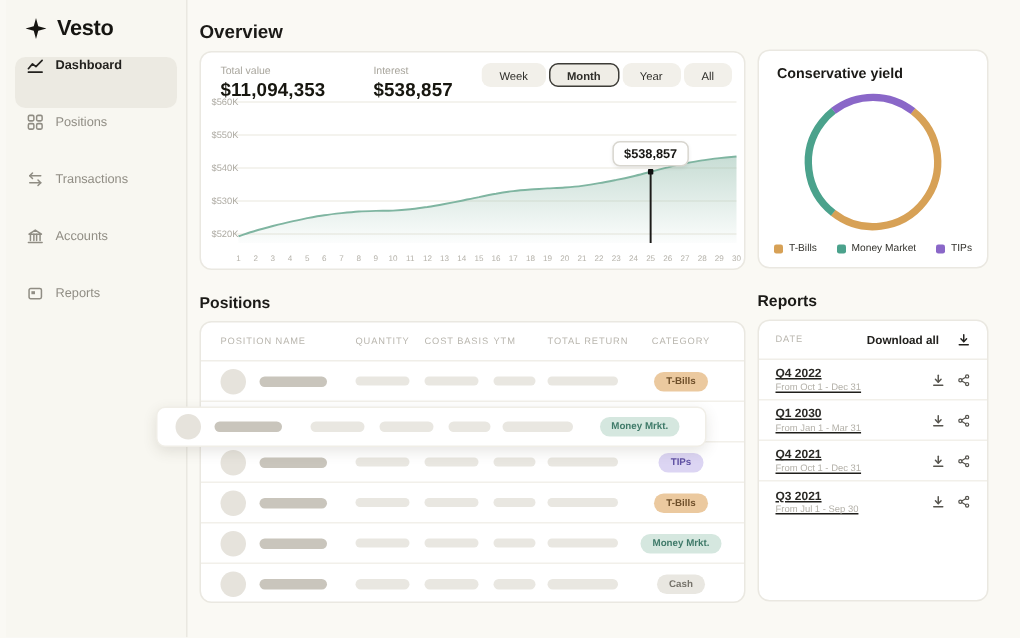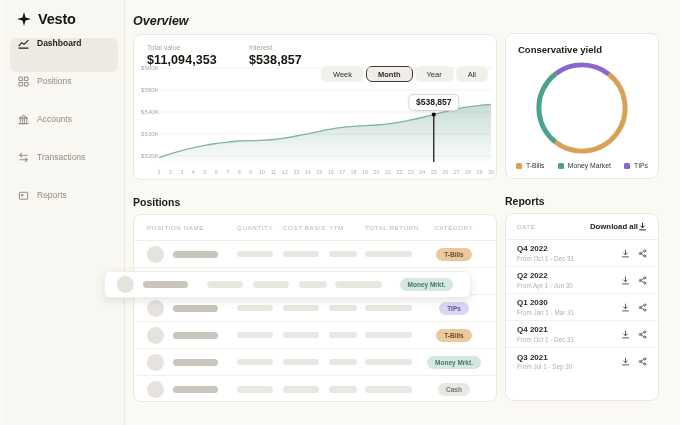--- a/index.html
+++ b/index.html
@@ -19,30 +19,30 @@
   .side-footer { position:absolute; left:0; right:0; bottom:0; border-top:1px solid #EAE8E1; display:flex; align-items:center; gap:8px; padding:9px 13px; cursor:pointer; }
   .side-footer .uicon { color:#8A877F; }
   .side-footer-label { font-size:8px; color:#55534C; }
 
   
   .main { position:absolute; left:121px; top:0; right:0; bottom:0; }
   .col-left { position:absolute; left:12px; top:0; width:364px; }
   .col-right { position:absolute; left:384px; top:0; width:154px; }
   .section-title { font-size:12.5px; font-weight:bold; color:#1B1A17; }
   .section-title.sm { font-size:10.5px; }
-  .mt14 { margin-top:14px;font-style:italic; } .mt16 { margin-top:16px; }
+  .mt14 { margin-top:14px; } .mt16 { margin-top:16px; }
   .card { background:#FFFFFF; border:1px solid #EAE8E1; border-radius:8px; margin-top:6px; position:relative; }
 
   
   .overview-card { height:146px; }
   .stats { display:flex; gap:32px; padding:9px 0 0 13px; }
   .stat-label { font-size:7px; color:#A9A69D; }
   .stat-value { font-size:12.5px; font-weight:bold; color:#17160F; margin-top:2px; letter-spacing:0.1px; }
   .range-group { position:absolute; top:7px; right:8px; display:flex; gap:2px; }
-  .range-btn { font-family:inherit; font-size:7.5px; color:#2E2D29; background:#F2F0EA; border:1.5px solid transparent; border-radius:6px; height:16px; padding:0 11px; cursor:pointer;margin-top:24px; }
+  .range-btn { font-family:inherit; font-size:7.5px; color:#2E2D29; background:#F2F0EA; border:1.5px solid transparent; border-radius:6px; height:16px; padding:0 11px; cursor:pointer; }
   .range-btn.selected { background:#EFEDE6; border-color:#3D3C37; font-weight:bold; }
   #area-svg { position:absolute; left:0; top:0; pointer-events:none; }
   .chart-hover { position:absolute; left:22px; top:30px; right:5px; bottom:8px; cursor:crosshair; }
   .chart-tooltip { position:absolute; background:#fff; border:1px solid #D8D6CF; border-radius:5px; padding:2.5px 7px; font-size:8.5px; font-weight:bold; color:#171613; box-shadow:0 1px 3px rgba(0,0,0,0.07); white-space:nowrap; transform:translate(-50%,-100%); z-index:3; }
 
   
   .yield-card { height:146px; }
   .yield-title { padding:10px 12px 0 12px; font-size:9.5px; font-weight:bold; color:#1B1A17; }
   #donut-svg { display:block; margin:4px auto 0 auto; }
   .legend { position:absolute; left:10px; right:10px; bottom:9px; display:flex; justify-content:space-between; }
@@ -68,22 +68,22 @@
   .badge.tan { background:#EBC99F; color:#6E4F2A; }
   .badge.teal { background:#D5E7DF; color:#3F7A69; }
   .badge.purple { background:#DCD5F3; color:#6152A5; }
   .badge.gray { background:#E9E7E1; color:#76736B; }
   .floating-row { position:absolute; left:-30px; top:56px; width:367px; height:27px; background:#fff; border:1px solid #F0EEE7; border-radius:6px; box-shadow:0 3px 9px rgba(70,62,45,0.13); z-index:5; cursor:grabbing; display:grid; grid-template-columns:26px 64px 46px 46px 36px 60px 1fr; align-items:center; padding:0 12px; }
 
   
   .reports-card { height:188px; }
   .rep-head { display:flex; justify-content:space-between; align-items:center; height:26px; padding:0 11px; border-bottom:1px solid #F0EEE8; }
   .rep-date-h { font-size:6.2px; letter-spacing:0.6px; color:#B9B6AE; text-transform:uppercase; }
-  .download-all { display:flex; align-items:center; gap:0; font-size:7.8px; font-weight:bold; color:#22211E; cursor:pointer; }
-  .rep-row { display:flex; justify-content:space-between; align-items:center; height:27px; padding:0 11px; border-bottom:1px solid #F2F0EA; cursor:pointer; }
+  .download-all { display:flex; align-items:center; gap:12px; font-size:7.8px; font-weight:bold; color:#22211E; cursor:pointer; }
+  .rep-row { display:flex; justify-content:space-between; align-items:center; height:27px; padding:0 11px; border-bottom:1px solid #F2F0EA; cursor:pointer;text-decoration:underline; }
   .rep-rows .rep-row:last-child { border-bottom:none; }
   .rep-q { font-size:8px; font-weight:bold; color:#2A2925; }
   .rep-range { font-size:6.3px; color:#B3B0A8; margin-top:1.5px; }
   .rep-icons { display:flex; gap:8px; color:#56544E; }
   .rep-icons svg { cursor:pointer; }
 </style>
 </head>
 <body>
 
 <div class="app">
@@ -107,34 +107,34 @@
         <svg width="11" height="11" viewBox="0 0 12 12" fill="none" stroke="currentColor" stroke-width="1.1">
             <rect x="1" y="1" width="4" height="4" rx="1"></rect>
             <rect x="7" y="1" width="4" height="4" rx="1"></rect>
             <rect x="1" y="7" width="4" height="4" rx="1"></rect>
             <rect x="7" y="7" width="4" height="4" rx="1"></rect>
           </svg>
         <span>Positions</span>
       </div>
       <div class="nav-item">
         <svg width="11" height="11" viewBox="0 0 12 12" fill="none" stroke="currentColor" stroke-width="1.1" stroke-linecap="round" stroke-linejoin="round">
-            <path d="M1.5 4.5 L6 1.5 L10.5 4.5 Z"></path>
-            <path d="M2.5 4.5 V9 M5 4.5 V9 M7 4.5 V9 M9.5 4.5 V9"></path>
-            <path d="M1 10.5 H11"></path>
-          </svg>
-        <span>Accounts</span>
-      </div>
-      <div class="nav-item">
-        <svg width="11" height="11" viewBox="0 0 12 12" fill="none" stroke="currentColor" stroke-width="1.1" stroke-linecap="round" stroke-linejoin="round">
             <path d="M10 3.5 H2"></path>
             <path d="M4 1.5 L2 3.5 L4 5.5"></path>
             <path d="M2 8.5 H10"></path>
             <path d="M8 6.5 L10 8.5 L8 10.5"></path>
           </svg>
         <span>Transactions</span>
+      </div>
+      <div class="nav-item">
+        <svg width="11" height="11" viewBox="0 0 12 12" fill="none" stroke="currentColor" stroke-width="1.1" stroke-linecap="round" stroke-linejoin="round">
+            <path d="M1.5 4.5 L6 1.5 L10.5 4.5 Z"></path>
+            <path d="M2.5 4.5 V9 M5 4.5 V9 M7 4.5 V9 M9.5 4.5 V9"></path>
+            <path d="M1 10.5 H11"></path>
+          </svg>
+        <span>Accounts</span>
       </div>
       <div class="nav-item">
         <svg width="11" height="11" viewBox="0 0 12 12" fill="none" stroke="currentColor" stroke-width="1.1" stroke-linejoin="round">
             <rect x="1.5" y="2.5" width="9" height="7.5" rx="1.2"></rect>
             <rect x="3.2" y="4.5" width="2.6" height="2.2" fill="currentColor" stroke="none"></rect>
           </svg>
         <span>Reports</span>
       </div>
     </nav>
   </aside>
@@ -436,96 +436,76 @@
                   <circle cx="9" cy="2.6" r="1.4"></circle>
                   <circle cx="3" cy="6" r="1.4"></circle>
                   <circle cx="9" cy="9.4" r="1.4"></circle>
                   <path d="M4.3 5.3 L7.7 3.3"></path>
                   <path d="M4.3 6.7 L7.7 8.7"></path>
                 </svg>
               </span>
             </div>
             <div class="rep-row">
               <span>
-                <div class="rep-q">Q2 2022</div>
-                <div class="rep-range">From Apr 1 - Jun 30</div>
+                <div class="rep-q">Q1 2030</div>
+                <div class="rep-range">From Jan 1 - Mar 31</div>
               </span>
               <span class="rep-icons">
                 <svg width="9" height="9" viewBox="0 0 12 12" fill="none" stroke="currentColor" stroke-width="1.3" stroke-linecap="round" stroke-linejoin="round">
                   <path d="M6 1.5 V7.5"></path>
                   <path d="M3.5 5.2 L6 7.8 L8.5 5.2"></path>
                   <path d="M2 10.5 H10"></path>
                 </svg>
                 <svg width="9" height="9" viewBox="0 0 12 12" fill="none" stroke="currentColor" stroke-width="1.1" stroke-linecap="round">
                   <circle cx="9" cy="2.6" r="1.4"></circle>
                   <circle cx="3" cy="6" r="1.4"></circle>
                   <circle cx="9" cy="9.4" r="1.4"></circle>
                   <path d="M4.3 5.3 L7.7 3.3"></path>
                   <path d="M4.3 6.7 L7.7 8.7"></path>
                 </svg>
               </span>
             </div>
             <div class="rep-row">
               <span>
-                <div class="rep-q">Q1 2030</div>
-                <div class="rep-range">From Jan 1 - Mar 31</div>
+                <div class="rep-q">Q4 2021</div>
+                <div class="rep-range">From Oct 1 - Dec 31</div>
               </span>
               <span class="rep-icons">
                 <svg width="9" height="9" viewBox="0 0 12 12" fill="none" stroke="currentColor" stroke-width="1.3" stroke-linecap="round" stroke-linejoin="round">
                   <path d="M6 1.5 V7.5"></path>
                   <path d="M3.5 5.2 L6 7.8 L8.5 5.2"></path>
                   <path d="M2 10.5 H10"></path>
                 </svg>
                 <svg width="9" height="9" viewBox="0 0 12 12" fill="none" stroke="currentColor" stroke-width="1.1" stroke-linecap="round">
                   <circle cx="9" cy="2.6" r="1.4"></circle>
                   <circle cx="3" cy="6" r="1.4"></circle>
                   <circle cx="9" cy="9.4" r="1.4"></circle>
                   <path d="M4.3 5.3 L7.7 3.3"></path>
                   <path d="M4.3 6.7 L7.7 8.7"></path>
                 </svg>
               </span>
             </div>
             <div class="rep-row">
               <span>
-                <div class="rep-q">Q4 2021</div>
-                <div class="rep-range">From Oct 1 - Dec 31</div>
+                <div class="rep-q">Q3 2021</div>
+                <div class="rep-range">From Jul 1 - Sep 30</div>
               </span>
               <span class="rep-icons">
                 <svg width="9" height="9" viewBox="0 0 12 12" fill="none" stroke="currentColor" stroke-width="1.3" stroke-linecap="round" stroke-linejoin="round">
                   <path d="M6 1.5 V7.5"></path>
                   <path d="M3.5 5.2 L6 7.8 L8.5 5.2"></path>
                   <path d="M2 10.5 H10"></path>
                 </svg>
                 <svg width="9" height="9" viewBox="0 0 12 12" fill="none" stroke="currentColor" stroke-width="1.1" stroke-linecap="round">
                   <circle cx="9" cy="2.6" r="1.4"></circle>
                   <circle cx="3" cy="6" r="1.4"></circle>
                   <circle cx="9" cy="9.4" r="1.4"></circle>
                   <path d="M4.3 5.3 L7.7 3.3"></path>
                   <path d="M4.3 6.7 L7.7 8.7"></path>
                 </svg>
               </span>
             </div>
-            <div class="rep-row">
-              <span>
-                <div class="rep-q">Q3 2021</div>
-                <div class="rep-range">From Jul 1 - Sep 30</div>
-              </span>
-              <span class="rep-icons">
-                <svg width="9" height="9" viewBox="0 0 12 12" fill="none" stroke="currentColor" stroke-width="1.3" stroke-linecap="round" stroke-linejoin="round">
-                  <path d="M6 1.5 V7.5"></path>
-                  <path d="M3.5 5.2 L6 7.8 L8.5 5.2"></path>
-                  <path d="M2 10.5 H10"></path>
-                </svg>
-                <svg width="9" height="9" viewBox="0 0 12 12" fill="none" stroke="currentColor" stroke-width="1.1" stroke-linecap="round">
-                  <circle cx="9" cy="2.6" r="1.4"></circle>
-                  <circle cx="3" cy="6" r="1.4"></circle>
-                  <circle cx="9" cy="9.4" r="1.4"></circle>
-                  <path d="M4.3 5.3 L7.7 3.3"></path>
-                  <path d="M4.3 6.7 L7.7 8.7"></path>
-                </svg>
-              </span>
-            </div>
           </div>
       </div>
     </div>
 
   </div>
 </div>
 
 </body></html>

